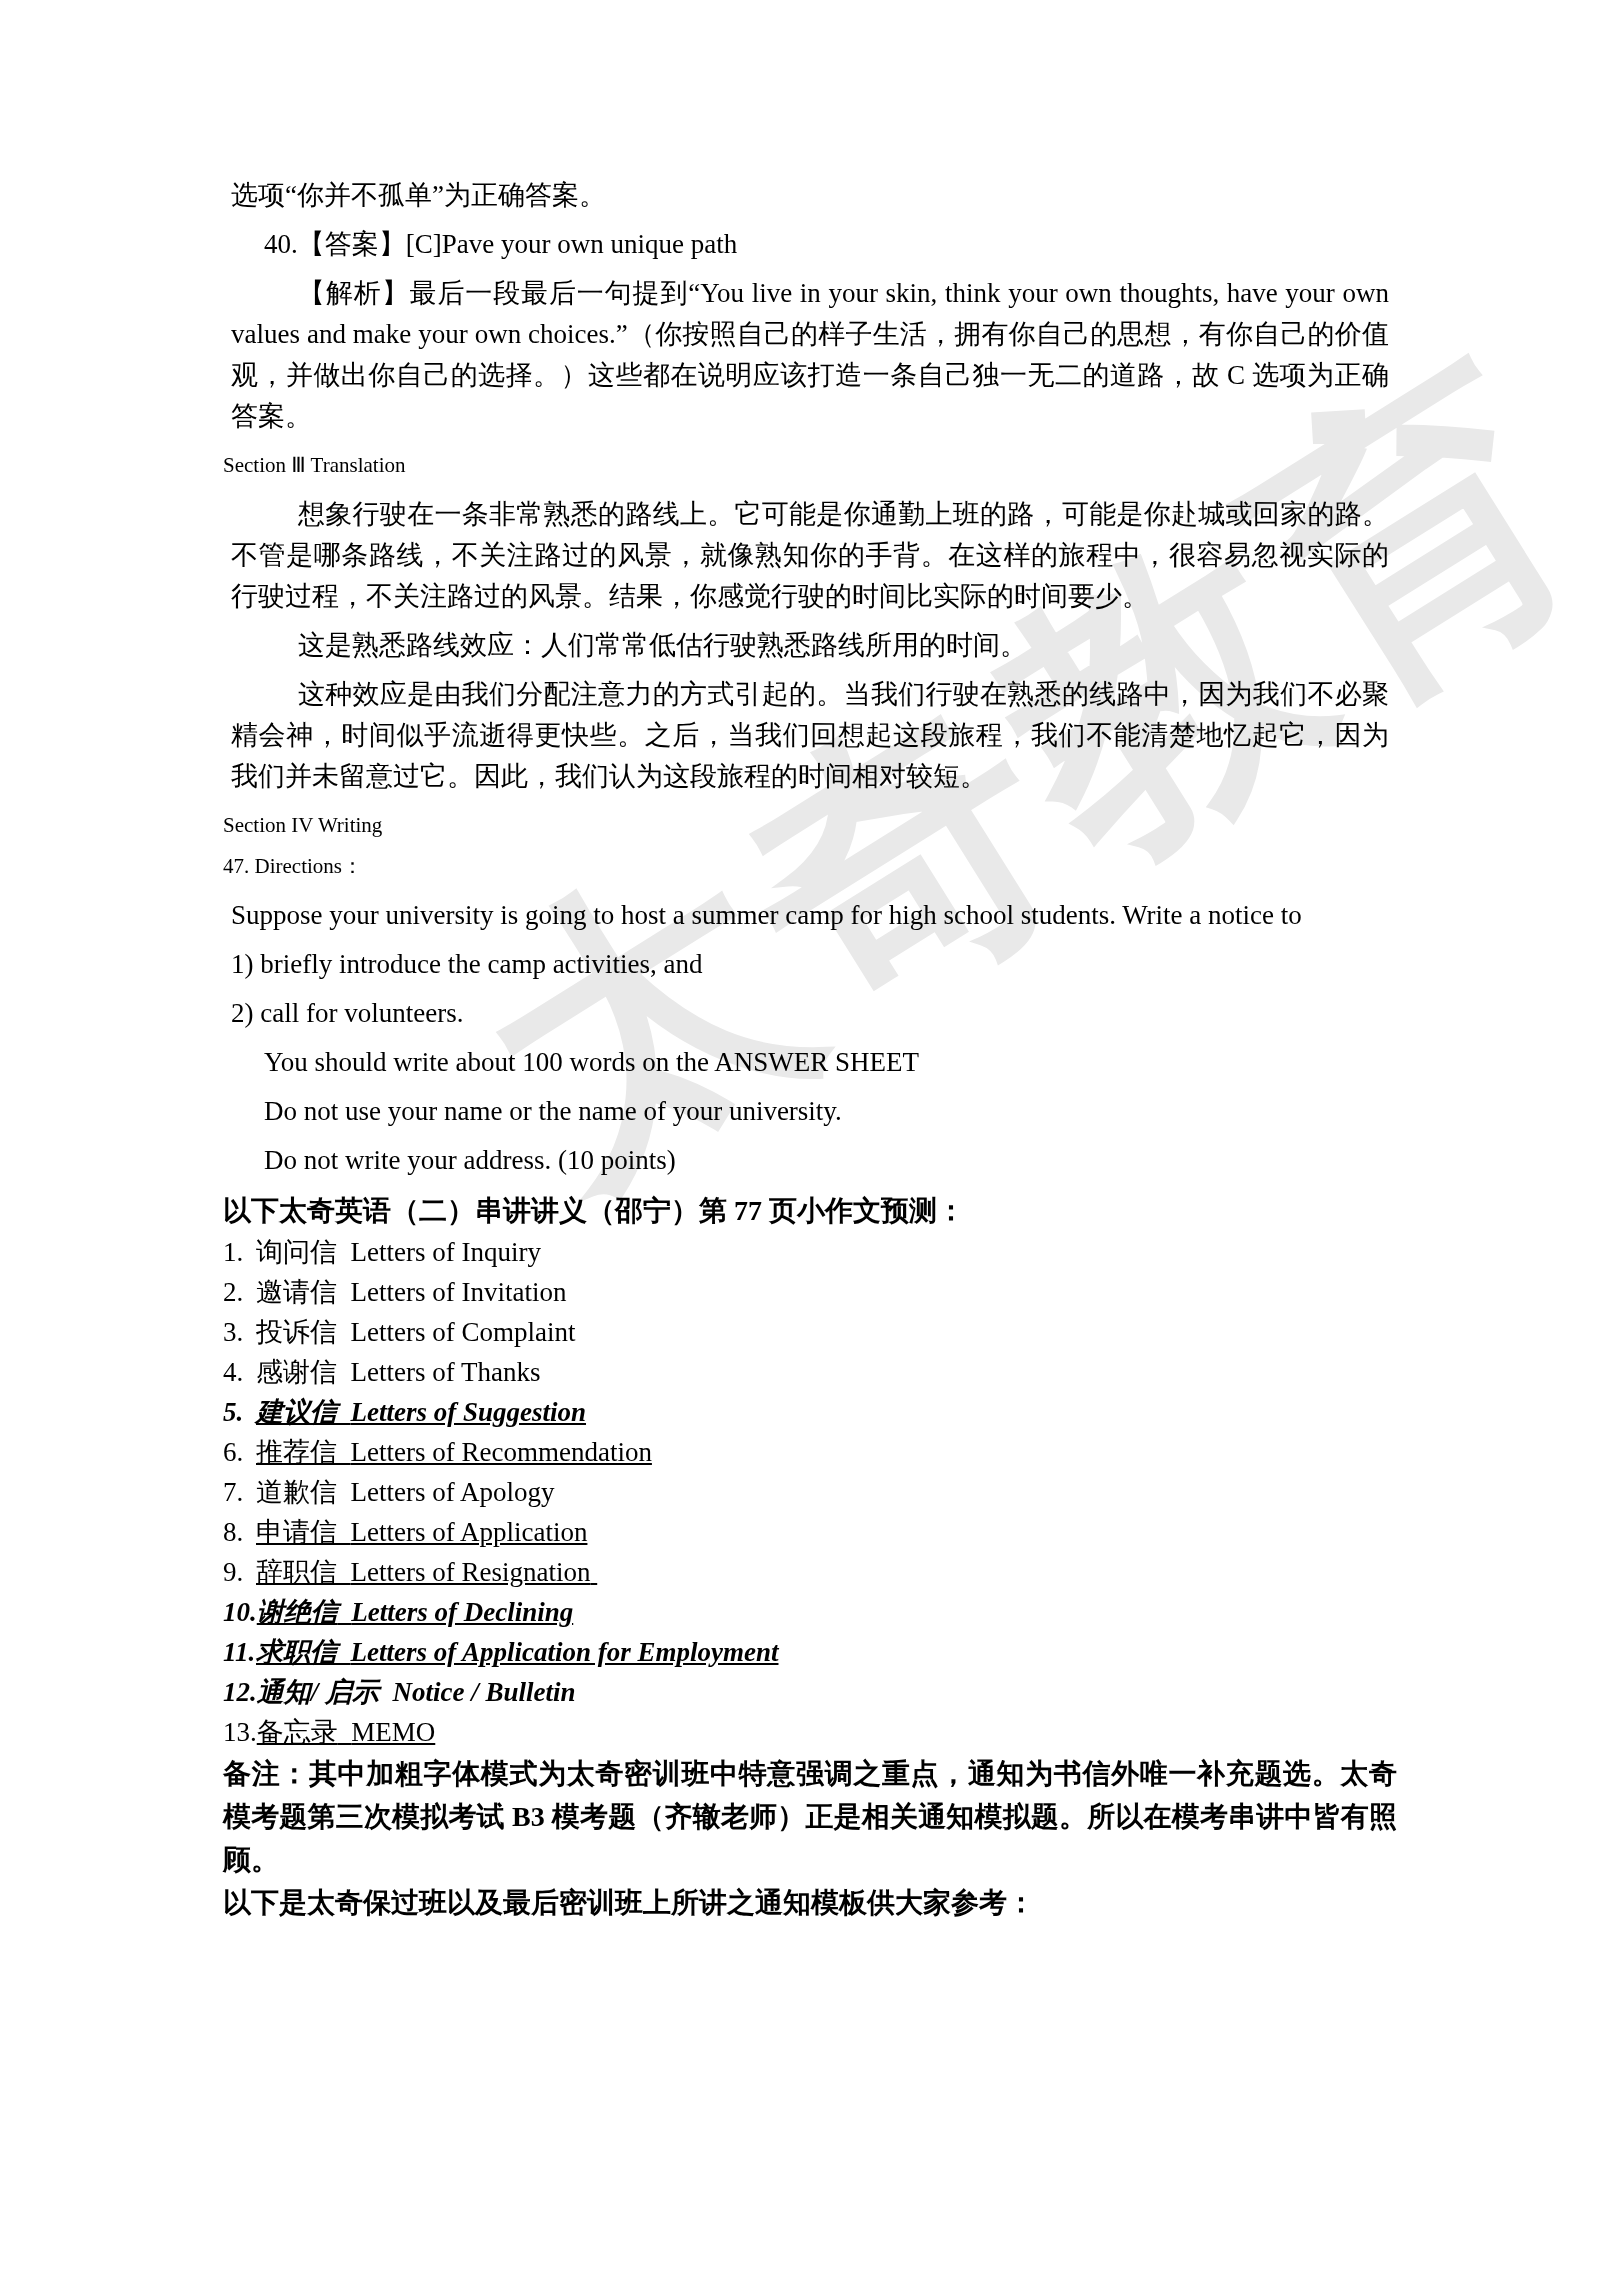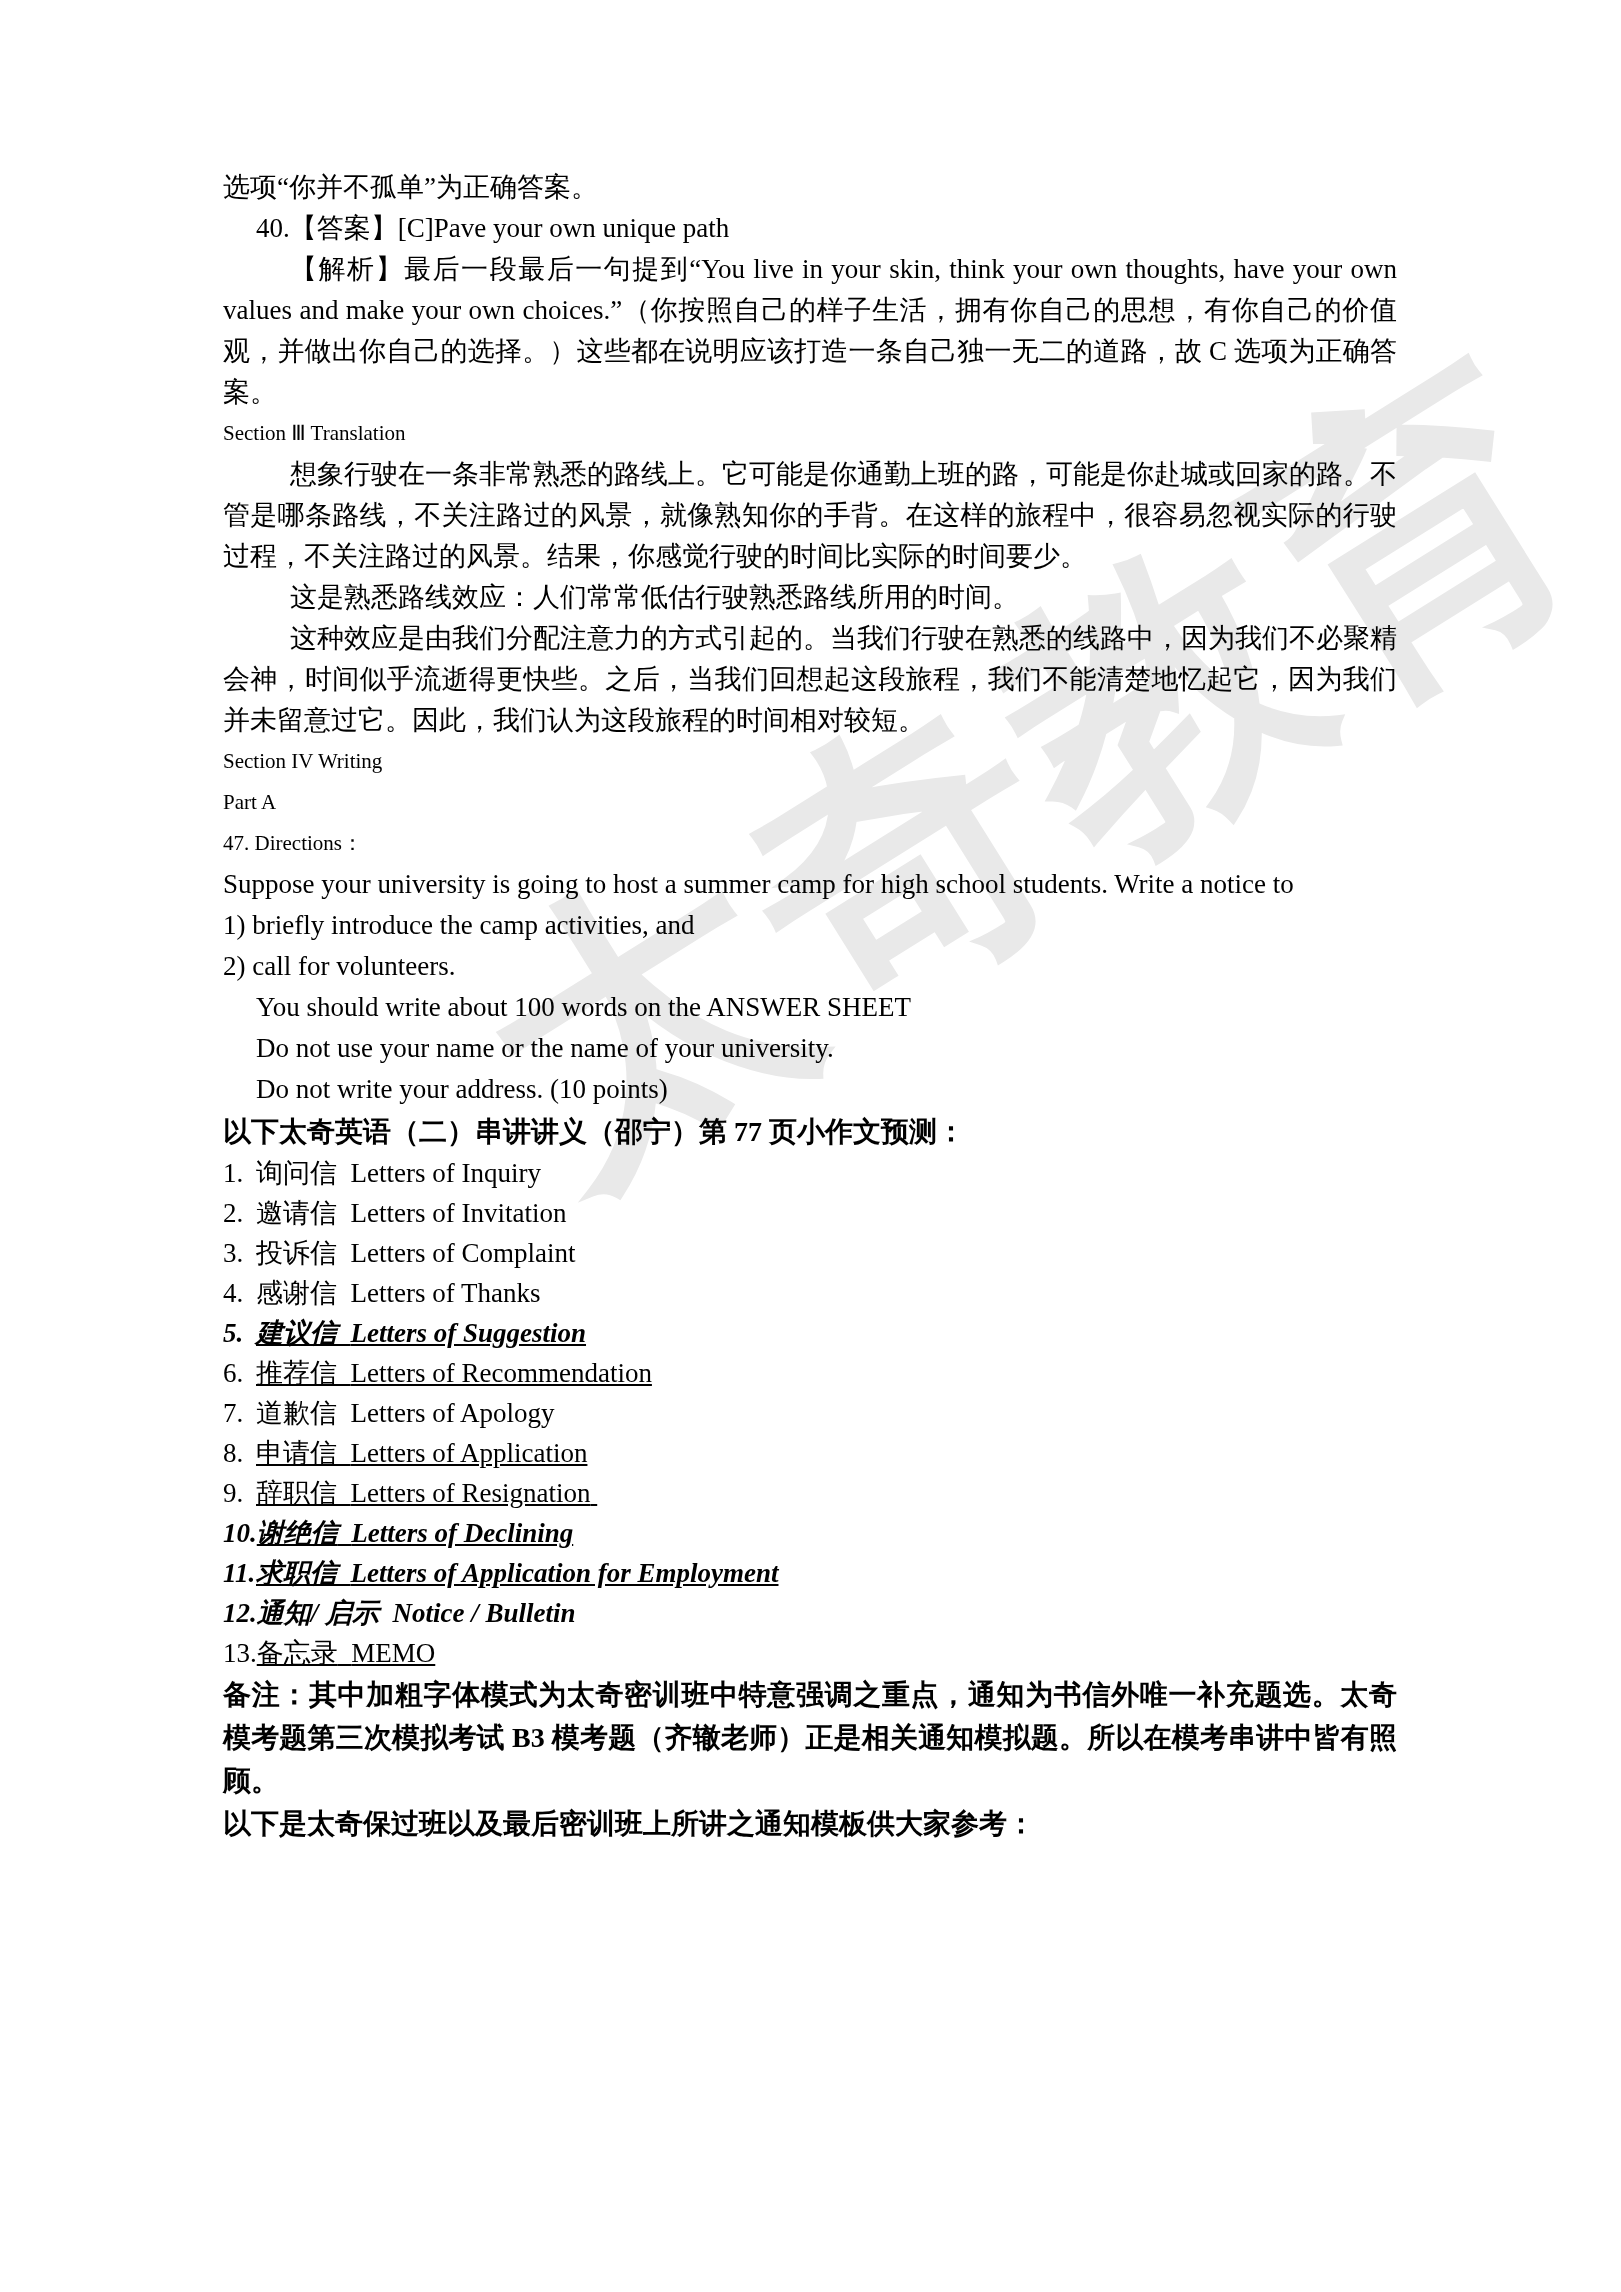--- a/index.html
+++ b/index.html
@@ -56,21 +56,21 @@
   }
   .indent1 { text-indent: 33px; }
   .indent2 { text-indent: 67px; }
   .pad-left { padding-left: 33px; }
   .bold { font-weight: bold; font-style: italic; }
   .sec-head {
     font-weight: normal;
     font-size: 21px;
     line-height: 41px;
   }
-  .para { margin: 0; }
+  .para { margin: 8px; }
   .list-line {
     font-size: 27px;
     line-height: 40px;
   }
   .list-line .num { display: inline-block; min-width: 33px; }
   .u { text-decoration: underline; }
   .note {
     font-size: 28px;
     line-height: 43px;
     font-weight: bold;
@@ -93,21 +93,20 @@
 
     <p class="para indent2">【解析】最后一段最后一句提到“You live in your skin, think your own thoughts, have your own values and make your own choices.”（你按照自己的样子生活，拥有你自己的思想，有你自己的价值观，并做出你自己的选择。）这些都在说明应该打造一条自己独一无二的道路，故 C 选项为正确答案。</p>
 
     <p class="sec-head">Section Ⅲ Translation</p>
 
     <p class="para indent2">想象行驶在一条非常熟悉的路线上。它可能是你通勤上班的路，可能是你赴城或回家的路。不管是哪条路线，不关注路过的风景，就像熟知你的手背。在这样的旅程中，很容易忽视实际的行驶过程，不关注路过的风景。结果，你感觉行驶的时间比实际的时间要少。</p>
     <p class="para indent2">这是熟悉路线效应：人们常常低估行驶熟悉路线所用的时间。</p>
     <p class="para indent2">这种效应是由我们分配注意力的方式引起的。当我们行驶在熟悉的线路中，因为我们不必聚精会神，时间似乎流逝得更快些。之后，当我们回想起这段旅程，我们不能清楚地忆起它，因为我们并未留意过它。因此，我们认为这段旅程的时间相对较短。</p>
 
     <p class="sec-head">Section IV Writing</p>
-    <p class="sec-head">Part A</p>
     <p class="sec-head">47. Directions：</p>
 
     <p class="para">Suppose your university is going to host a summer camp for high school students. Write a notice to</p>
     <p class="para">1) briefly introduce the camp activities, and</p>
     <p class="para">2) call for volunteers.</p>
 
     <p class="para pad-left">You should write about 100 words on the ANSWER SHEET</p>
     <p class="para pad-left">Do not use your name or the name of your university.</p>
     <p class="para pad-left">Do not write your address. (10 points)</p>
 

